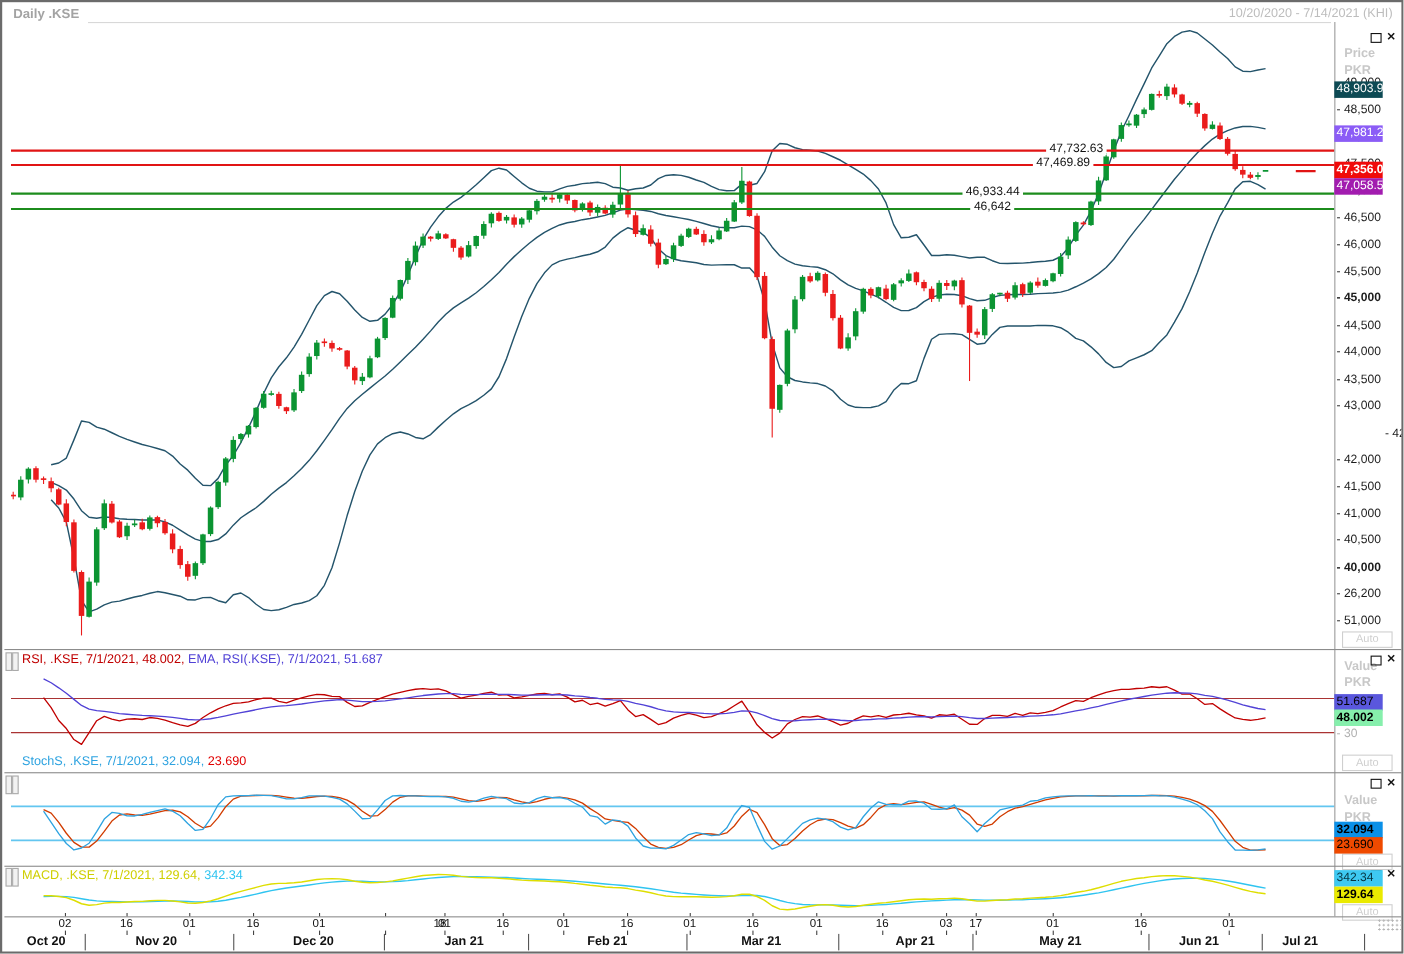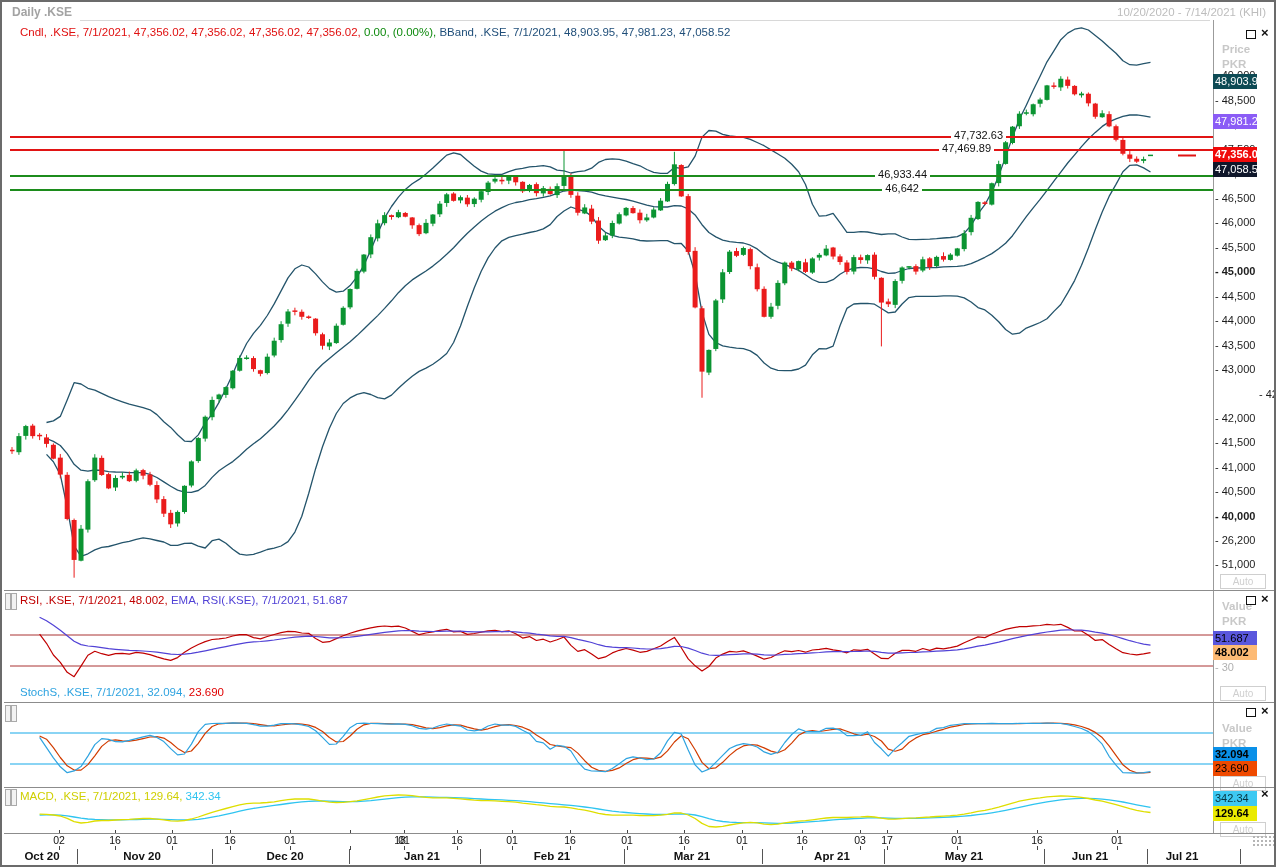--- a/index.html
+++ b/index.html
@@ -34,23 +34,20 @@
 </style>
 </head>
 <body>
 
 <div id="app">
 
   <div class="abs title">Daily .KSE</div>
   <div class="abs daterange">10/20/2020 - 7/14/2021 (KHI)</div>
   <div class="titlesep" style="left:78px;top:18px;width:1130px;"></div>
 
-  <div class="abs legend" style="left:18px;top:24px;">
-    <span style="color:#e01010;">Cndl, .KSE, 7/1/2021, 47,356.02, 47,356.02, 47,356.02, 47,356.02, </span><span style="color:#0e8a0e;">0.00, (0.00%), </span><span style="color:#1f4e79;">BBand, .KSE, 7/1/2021, 48,903.95, 47,981.23, 47,058.52</span>
-  </div>
 
   <svg id="main-svg" style="top:20px;" width="1204" height="568">
       <path d="M36.5 400.5L43.4 398.9L50.3 394.4L57.2 377.9L64.1 360.7L71.0 362.0L77.9 366.3L84.8 368.2L91.7 371.4L98.6 374.7L105.5 377.4L112.4 379.8L119.3 382.1L126.2 383.8L133.1 385.7L140.0 387.8L146.9 392.6L153.8 399.8L160.7 405.4L167.6 412.8L174.5 419.1L181.4 419.5L188.3 412.9L195.2 400.8L202.1 392.1L209.0 380.3L215.9 366.8L222.8 352.0L229.7 335.5L236.6 321.5L243.5 311.4L250.4 303.3L257.3 293.5L264.2 281.9L271.1 268.9L278.0 255.9L284.9 246.8L291.8 243.0L298.7 245.0L305.6 251.9L312.5 259.9L319.4 266.6L326.3 270.1L333.2 269.2L340.1 263.6L347.0 254.8L353.9 243.3L360.8 228.1L367.7 211.4L374.6 195.9L381.5 184.5L388.4 175.1L395.3 167.4L402.2 161.7L409.1 157.4L416.0 151.9L422.9 146.0L429.8 139.6L436.7 133.1L443.6 130.9L450.5 132.5L457.4 138.4L464.3 144.2L471.2 149.1L478.1 151.8L485.0 152.4L491.9 152.4L498.8 149.7L505.7 147.4L512.6 146.4L519.5 144.9L526.4 144.4L533.3 143.7L540.2 144.9L547.1 148.2L554.0 148.9L560.9 151.0L567.8 149.6L574.7 148.9L581.6 146.2L588.5 140.4L595.4 137.5L602.3 136.8L609.2 137.4L616.1 139.1L623.0 141.6L629.9 143.8L636.8 147.5L643.7 150.4L650.6 151.4L657.5 151.3L664.4 145.4L671.3 146.4L678.2 144.8L685.1 134.1L692.0 115.1L698.9 108.5L705.8 109.2L712.7 112.3L719.6 114.0L726.5 114.6L733.4 115.3L740.3 117.4L747.2 120.5L754.1 123.7L761.0 127.9L767.9 132.0L774.8 136.2L781.7 142.2L788.6 149.8L795.5 162.5L802.4 182.2L809.3 194.2L816.2 193.7L823.1 191.4L830.0 200.7L836.9 210.3L843.8 210.3L850.7 209.6L857.6 210.0L864.5 211.3L871.4 212.5L878.3 211.9L885.2 211.9L892.1 215.0L899.0 217.4L905.9 217.6L912.8 217.3L919.7 217.2L926.6 216.7L933.5 216.0L940.4 215.5L947.3 214.6L954.2 211.3L961.1 203.4L968.0 191.8L974.9 182.7L981.8 169.9L988.7 153.9L995.6 134.9L1002.5 115.1L1009.4 97.3L1016.3 83.2L1023.2 68.3L1030.1 54.3L1037.0 39.8L1043.9 28.8L1050.8 17.7L1057.7 11.1L1064.6 7.2L1071.5 5.9L1078.4 8.0L1085.3 13.4L1092.2 18.9L1099.1 25.3L1106.0 31.2L1112.9 38.8L1119.8 42.7L1126.7 43.1L1133.6 41.6L1140.5 40.4" fill="none" stroke="#24546b" stroke-width="1.3" stroke-linejoin="round"></path>
       <path d="M36.5 416.5L43.4 419.4L50.3 423.5L57.2 431.7L64.1 442.3L71.0 448.2L77.9 449.1L84.8 448.0L91.7 448.4L98.6 449.6L105.5 450.0L112.4 450.2L119.3 450.7L126.2 450.6L133.1 450.7L140.0 452.4L146.9 455.5L153.8 459.9L160.7 464.3L167.6 468.1L174.5 470.2L181.4 470.3L188.3 468.5L195.2 463.4L202.1 455.4L209.0 448.7L215.9 444.0L222.8 439.6L229.7 433.8L236.6 427.3L243.5 421.8L250.4 416.7L257.3 410.5L264.2 404.0L271.1 396.5L278.0 387.8L284.9 378.4L291.8 368.6L298.7 358.3L305.6 349.3L312.5 342.3L319.4 336.4L326.3 330.8L333.2 325.3L340.1 319.8L347.0 313.6L353.9 307.0L360.8 300.3L367.7 293.6L374.6 286.4L381.5 278.8L388.4 270.7L395.3 263.7L402.2 257.9L409.1 253.4L416.0 249.0L422.9 244.1L429.8 238.5L436.7 232.3L443.6 225.7L450.5 218.2L457.4 211.3L464.3 205.0L471.2 199.1L478.1 193.8L485.0 189.2L491.9 185.6L498.8 182.5L505.7 180.5L512.6 179.3L519.5 177.7L526.4 176.7L533.3 175.3L540.2 173.8L547.1 171.4L554.0 169.0L560.9 168.0L567.8 168.5L574.7 169.1L581.6 170.2L588.5 172.3L595.4 173.9L602.3 175.1L609.2 176.3L616.1 177.5L623.0 179.2L629.9 181.2L636.8 183.2L643.7 184.6L650.6 185.0L657.5 185.0L664.4 183.6L671.3 184.0L678.2 186.9L685.1 192.9L692.0 202.7L698.9 210.5L705.8 214.9L712.7 218.1L719.6 219.6L726.5 220.4L733.4 221.0L740.3 223.2L747.2 226.9L754.1 232.4L761.0 237.0L767.9 240.2L774.8 242.4L781.7 245.4L788.6 248.4L795.5 252.8L802.4 257.5L809.3 260.4L816.2 260.3L823.1 257.7L830.0 252.2L836.9 248.3L843.8 246.2L850.7 245.5L857.6 245.7L864.5 246.8L871.4 249.5L878.3 251.4L885.2 251.0L892.1 248.5L899.0 246.5L905.9 246.0L912.8 245.8L919.7 245.7L926.6 245.5L933.5 244.9L940.4 244.7L947.3 244.4L954.2 243.6L961.1 241.7L968.0 238.7L974.9 235.3L981.8 231.6L988.7 226.8L995.6 221.2L1002.5 213.7L1009.4 204.2L1016.3 194.7L1023.2 185.8L1030.1 177.4L1037.0 168.3L1043.9 159.1L1050.8 150.1L1057.7 141.0L1064.6 132.9L1071.5 124.6L1078.4 117.0L1085.3 110.4L1092.2 104.4L1099.1 99.9L1106.0 96.8L1112.9 94.3L1119.8 93.0L1126.7 92.9L1133.6 93.8L1140.5 95.2" fill="none" stroke="#24546b" stroke-width="1.3" stroke-linejoin="round"></path>
       <path d="M36.5 432.4L43.4 439.8L50.3 452.6L57.2 485.4L64.1 523.9L71.0 534.3L77.9 531.8L84.8 527.9L91.7 525.4L98.6 524.5L105.5 522.6L112.4 520.7L119.3 519.3L126.2 517.3L133.1 515.8L140.0 516.9L146.9 518.5L153.8 520.0L160.7 523.3L167.6 523.4L174.5 521.3L181.4 521.1L188.3 524.1L195.2 526.0L202.1 518.7L209.0 517.1L215.9 521.2L222.8 527.3L229.7 532.1L236.6 533.1L243.5 532.3L250.4 530.2L257.3 527.5L264.2 526.2L271.1 524.0L278.0 519.6L284.9 510.1L291.8 494.2L298.7 471.5L305.6 446.7L312.5 424.8L319.4 406.2L326.3 391.5L333.2 381.5L340.1 375.9L347.0 372.3L353.9 370.7L360.8 372.5L367.7 375.7L374.6 376.9L381.5 373.1L388.4 366.3L395.3 360.0L402.2 354.2L409.1 349.4L416.0 346.1L422.9 342.2L429.8 337.3L436.7 331.5L443.6 320.5L450.5 304.0L457.4 284.3L464.3 265.8L471.2 249.2L478.1 235.9L485.0 226.0L491.9 218.8L498.8 215.4L505.7 213.6L512.6 212.2L519.5 210.5L526.4 209.1L533.3 206.9L540.2 202.6L547.1 194.5L554.0 189.0L560.9 185.0L567.8 187.3L574.7 189.3L581.6 194.1L588.5 204.2L595.4 210.3L602.3 213.4L609.2 215.1L616.1 215.9L623.0 216.9L629.9 218.5L636.8 219.0L643.7 218.8L650.6 218.6L657.5 218.7L664.4 221.7L671.3 221.5L678.2 229.0L685.1 251.8L692.0 290.4L698.9 312.4L705.8 320.5L712.7 323.9L719.6 325.2L726.5 326.1L733.4 326.7L740.3 328.9L747.2 333.4L754.1 341.0L761.0 346.2L767.9 348.3L774.8 348.6L781.7 348.5L788.6 347.0L795.5 343.1L802.4 332.8L809.3 326.6L816.2 326.8L823.1 324.1L830.0 303.8L836.9 286.4L843.8 282.0L850.7 281.5L857.6 281.4L864.5 282.2L871.4 286.5L878.3 290.9L885.2 290.0L892.1 282.0L899.0 275.6L905.9 274.4L912.8 274.4L919.7 274.3L926.6 274.3L933.5 273.8L940.4 273.9L947.3 274.2L954.2 275.9L961.1 280.0L968.0 285.6L974.9 287.9L981.8 293.3L988.7 299.7L995.6 307.5L1002.5 312.2L1009.4 311.2L1016.3 306.1L1023.2 303.3L1030.1 300.5L1037.0 296.8L1043.9 289.4L1050.8 282.5L1057.7 270.9L1064.6 258.6L1071.5 243.2L1078.4 226.1L1085.3 207.5L1092.2 190.0L1099.1 174.4L1106.0 162.4L1112.9 149.7L1119.8 143.3L1126.7 142.8L1133.6 145.9L1140.5 150.0" fill="none" stroke="#24546b" stroke-width="1.3" stroke-linejoin="round"></path>
       <line x1="2" y1="425.0912365508906" x2="2" y2="431.9115607093645" stroke="#ea1c1c" stroke-width="1"></line>
       <line x1="-0.5" y1="428.5097247323425" x2="4.5" y2="428.5097247323425" stroke="#ea1c1c" stroke-width="1.5"></line>
       <line x1="8.899999999999999" y1="411.06722384365133" x2="8.899999999999999" y2="432.8071436652778" stroke="#0b9432" stroke-width="1"></line>
       <rect x="6.399999999999999" y="414.11101521151124" width="5" height="16.092921963002652" fill="#0b9432"></rect>
       <line x1="15.8" y1="402.84378728358917" x2="15.8" y2="417.6045642229254" stroke="#0b9432" stroke-width="1"></line>
@@ -475,23 +472,23 @@
     <div class="ytick" style="top: 409px;">- 42,000</div>
     <div class="ytick" style="top: 433px;">- 41,500</div>
     <div class="ytick" style="top: 458px;">- 41,000</div>
     <div class="ytick" style="top: 482px;">- 40,500</div>
     <div class="ytick" style="top: 507px; font-weight: bold;">- 40,000</div>
     <div class="ytick" style="top: 531px;">- 26,200</div>
     <div class="ytick" style="top: 555px;">- 51,000</div>
     <div class="badge" style="top: 72px; background: rgb(13, 74, 84); color: rgb(255, 255, 255);">48,903.95</div>
     <div class="badge" style="top: 112px; background: #8b5cf6; color: rgb(255, 255, 255);">47,981.23</div>
     <div class="badge" style="top: 145px; background: rgb(240, 10, 10); color: rgb(255, 255, 255); font-weight: bold;">47,356.02</div>
-    <div class="badge" style="top: 160px; background: #0f172a; color: rgb(255, 255, 255);">47,058.52</div>
+    <div class="badge" style="top: 160px; background: #a21caf; color: rgb(255, 255, 255);">47,058.52</div>
     <div class="badge" style="top: 629px; background: rgb(90, 87, 221); color: rgb(0, 0, 0);">51.687</div>
-    <div class="badge" style="top: 643px; background: #fdba74; color: rgb(0, 0, 0); font-weight: bold;">48.002</div>
+    <div class="badge" style="top: 643px; background: #86efac; color: rgb(0, 0, 0); font-weight: bold;">48.002</div>
     <div class="badge" style="top: 745px; background: rgb(10, 144, 232); color: rgb(0, 0, 0); font-weight: bold;">32.094</div>
     <div class="badge" style="top: 759px; background: rgb(239, 74, 0); color: rgb(0, 0, 0);">23.690</div>
     <div class="badge" style="top: 789px; background: rgb(62, 201, 242); color: rgb(6, 51, 63);">342.34</div>
     <div class="badge" style="top: 804px; background: rgb(234, 234, 0); color: rgb(0, 0, 0); font-weight: bold;">129.64</div>
     <div class="alertlabel" style="right: 268px; top: 127px;">47,732.63</div>
     <div class="alertlabel" style="right: 280px; top: 140px;">47,469.89</div>
     <div class="alertlabel" style="right: 344px; top: 166px;">46,933.44</div>
     <div class="alertlabel" style="right: 352px; top: 180px;">46,642</div>
     <div class="daylbl" style="left: 57px;">02</div>
     <div class="daytick" style="left: 57px; top: 828px; height: 3px;"></div>

